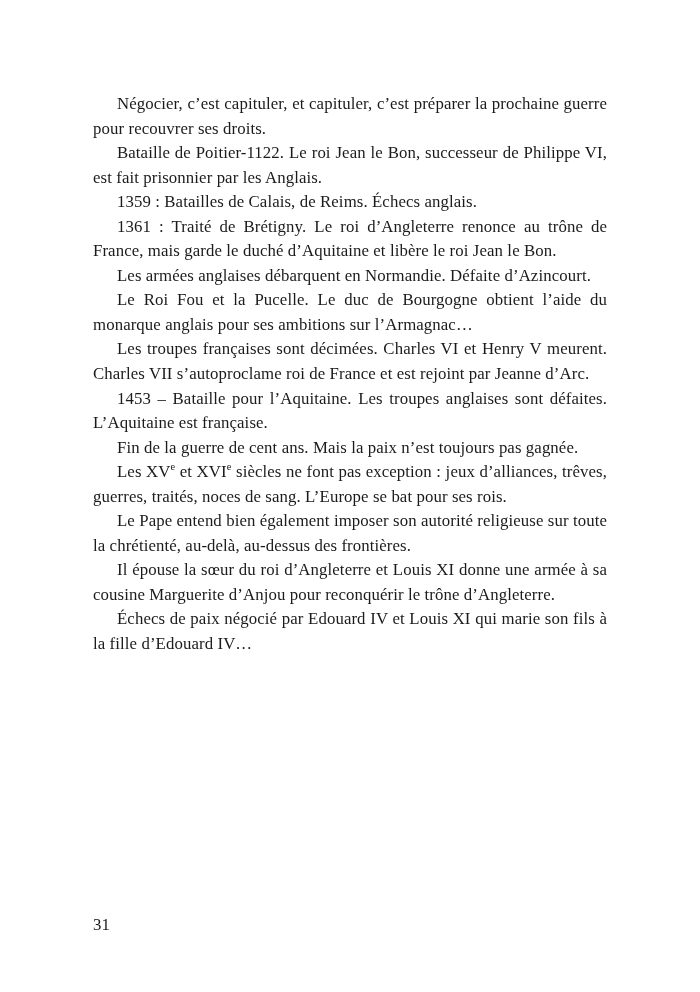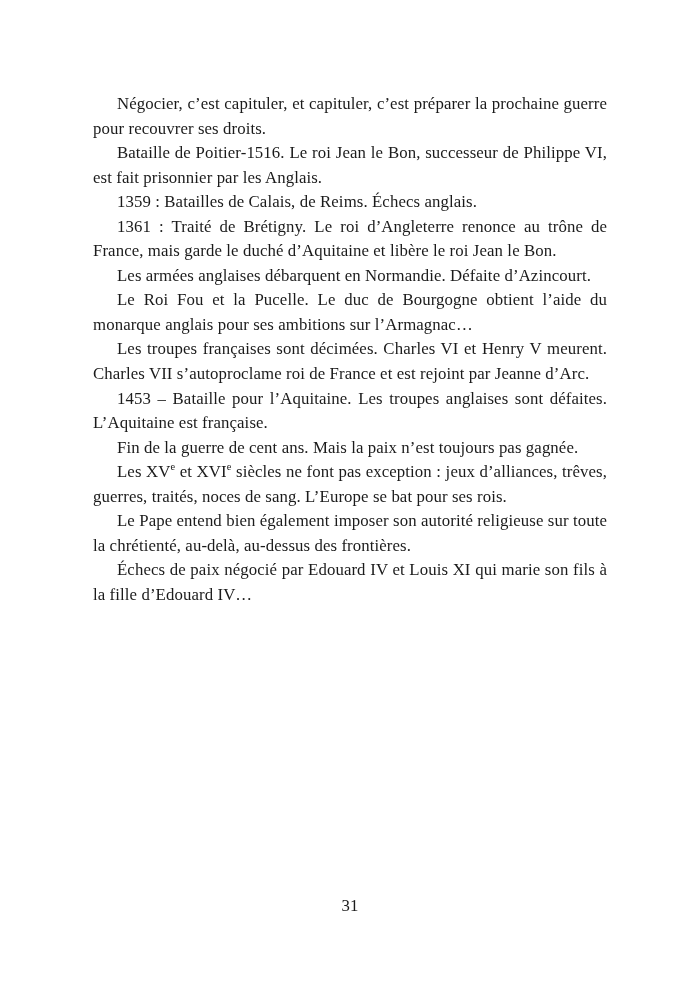--- a/index.html
+++ b/index.html
@@ -39,41 +39,42 @@
     text-indent: 24px;
   }
   .text-block sup {
     font-size: 0.62em;
     line-height: 0;
     vertical-align: super;
   }
   .page-number {
     position: absolute;
     left: 93px;
-    top: 894px;
+    top: 913px;
     width: 514px;
-    text-align: center;
+    text-align: left;
     font-family: "Liberation Serif", serif;
     font-size: 16.8px;
     line-height: 24.55px;
     color: #1b1b1b;
   }
 </style>
 </head>
 <body>
 
 <div class="page">
   <div class="text-block">
       <p>Négocier, c’est capituler, et capituler, c’est préparer la prochaine guerre pour recouvrer ses droits.</p>
-      <p>Bataille de Poitier-1516. Le roi Jean le Bon, successeur de Philippe VI, est fait prisonnier par les Anglais.</p>
+      <p>Bataille de Poitier-1122. Le roi Jean le Bon, successeur de Philippe VI, est fait prisonnier par les Anglais.</p>
       <p>1359 : Batailles de Calais, de Reims. Échecs anglais.</p>
       <p>1361 : Traité de Brétigny. Le roi d’Angleterre renonce au trône de France, mais garde le duché d’Aquitaine et libère le roi Jean le Bon.</p>
       <p>Les armées anglaises débarquent en Normandie. Défaite d’Azincourt.</p>
       <p>Le Roi Fou et la Pucelle. Le duc de Bourgogne obtient l’aide du monarque anglais pour ses ambitions sur l’Armagnac…</p>
       <p>Les troupes françaises sont décimées. Charles VI et Henry V meurent. Charles VII s’autoproclame roi de France et est rejoint par Jeanne d’Arc.</p>
       <p>1453 – Bataille pour l’Aquitaine. Les troupes anglaises sont défaites. L’Aquitaine est française.</p>
       <p>Fin de la guerre de cent ans. Mais la paix n’est toujours pas gagnée.</p>
       <p>Les XV<sup>e</sup> et XVI<sup>e</sup> siècles ne font pas exception : jeux d’alliances, trêves, guerres, traités, noces de sang. L’Europe se bat pour ses rois.</p>
       <p>Le Pape entend bien également imposer son autorité religieuse sur toute la chrétienté, au-delà, au-dessus des frontières.</p>
+      <p>Il épouse la sœur du roi d’Angleterre et Louis XI donne une armée à sa cousine Marguerite d’Anjou pour reconquérir le trône d’Angleterre.</p>
       <p>Échecs de paix négocié par Edouard IV et Louis XI qui marie son fils à la fille d’Edouard IV…</p>
     </div>
   <div class="page-number">31</div>
 </div>
 
 </body></html>

